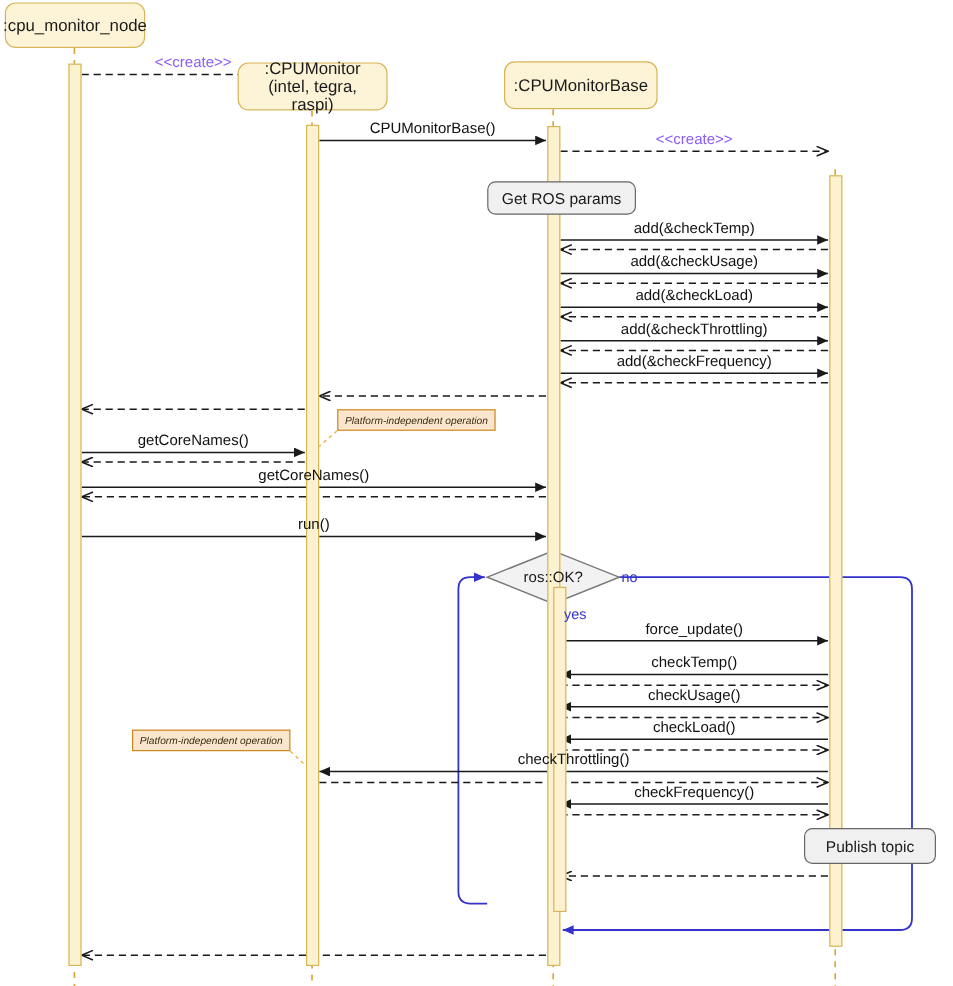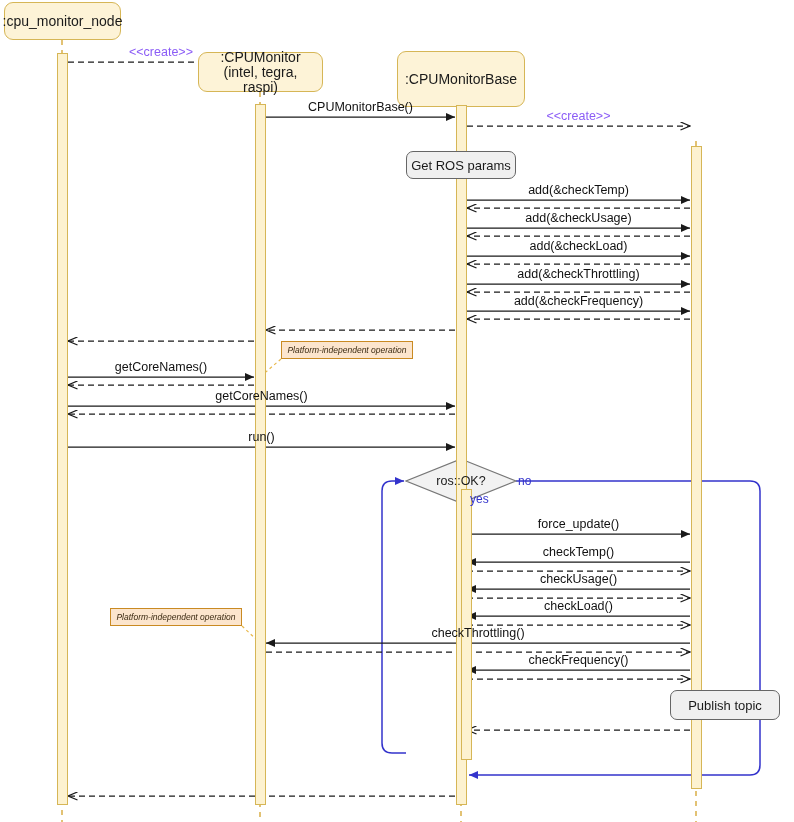--- a/index.html
+++ b/index.html
@@ -157,36 +157,36 @@
       </g>
     <g id="g-noteleaders">
         <line x1="281" y1="359" x2="260" y2="377" stroke="#E8B84B" stroke-width="1.2" stroke-dasharray="3 3"></line>
         <line x1="242" y1="626" x2="260" y2="643" stroke="#E8B84B" stroke-width="1.2" stroke-dasharray="3 3"></line>
       </g>
   </svg>
 
   <div class="participant" style="left: 4px; top: 2px; width: 117px; height: 38px;">:cpu_monitor_node</div>
   <div class="participant" style="left: 198px; top: 52px; width: 125px; height: 40px;">:CPUMonitor
 (intel, tegra, raspi)</div>
-  <div class="participant" style="left: 397px; top: 51px; width: 128px; height: 56px;">:CPUMonitorBase</div>
+  <div class="participant" style="left: 420px; top: 51px; width: 128px; height: 40px;">:CPUMonitorBase</div>
 
   <div class="activation" style="left: 56.5px; top: 53px; height: 752px;"></div>
   <div class="activation" style="left: 254.5px; top: 104px; height: 701px;"></div>
   <div class="activation" style="left: 455.5px; top: 105px; height: 700px;"></div>
   <div class="activation" style="left: 690.5px; top: 146px; height: 643px;"></div>
   <div class="activation" style="left: 460.5px; top: 489px; height: 271px;"></div>
 
-  <div class="actionbox" style="left: 406px; top: 151px; width: 110px; height: 28px;">Get ROS params</div>
+  <div class="actionbox" style="left: 406px; top: 151px; width: 124px; height: 28px;">Get ROS params</div>
   <div class="actionbox" style="left: 670px; top: 690px; width: 110px; height: 30px;">Publish topic</div>
 
   <div class="note" style="left: 281px; top: 341px; width: 132px; height: 18px;">Platform-independent operation</div>
   <div class="note" style="left: 110px; top: 608px; width: 132px; height: 18px;">Platform-independent operation</div>
 
   <div class="diamond-label" style="left: 461px; top: 481px;">ros::OK?</div>
-  <div class="branch-label" style="left: 470px; top: 492px;">yes</div>
+  <div class="branch-label" style="left: 470px; top: 505px;">yes</div>
   <div class="branch-label" style="left: 518px; top: 474px;">no</div>
 
   <div id="msg-labels">
       <div class="stereotype" style="left: 161px; top: 45px;">&lt;&lt;create&gt;&gt;</div>
       <div class="msglabel" style="left: 360.5px; top: 100px;">CPUMonitorBase()</div>
       <div class="stereotype" style="left: 578.5px; top: 109px;">&lt;&lt;create&gt;&gt;</div>
       <div class="msglabel" style="left: 578.5px; top: 183px;">add(&amp;checkTemp)</div>
       <div class="msglabel" style="left: 578.5px; top: 211px;">add(&amp;checkUsage)</div>
       <div class="msglabel" style="left: 578.5px; top: 239px;">add(&amp;checkLoad)</div>
       <div class="msglabel" style="left: 578.5px; top: 267px;">add(&amp;checkThrottling)</div>

